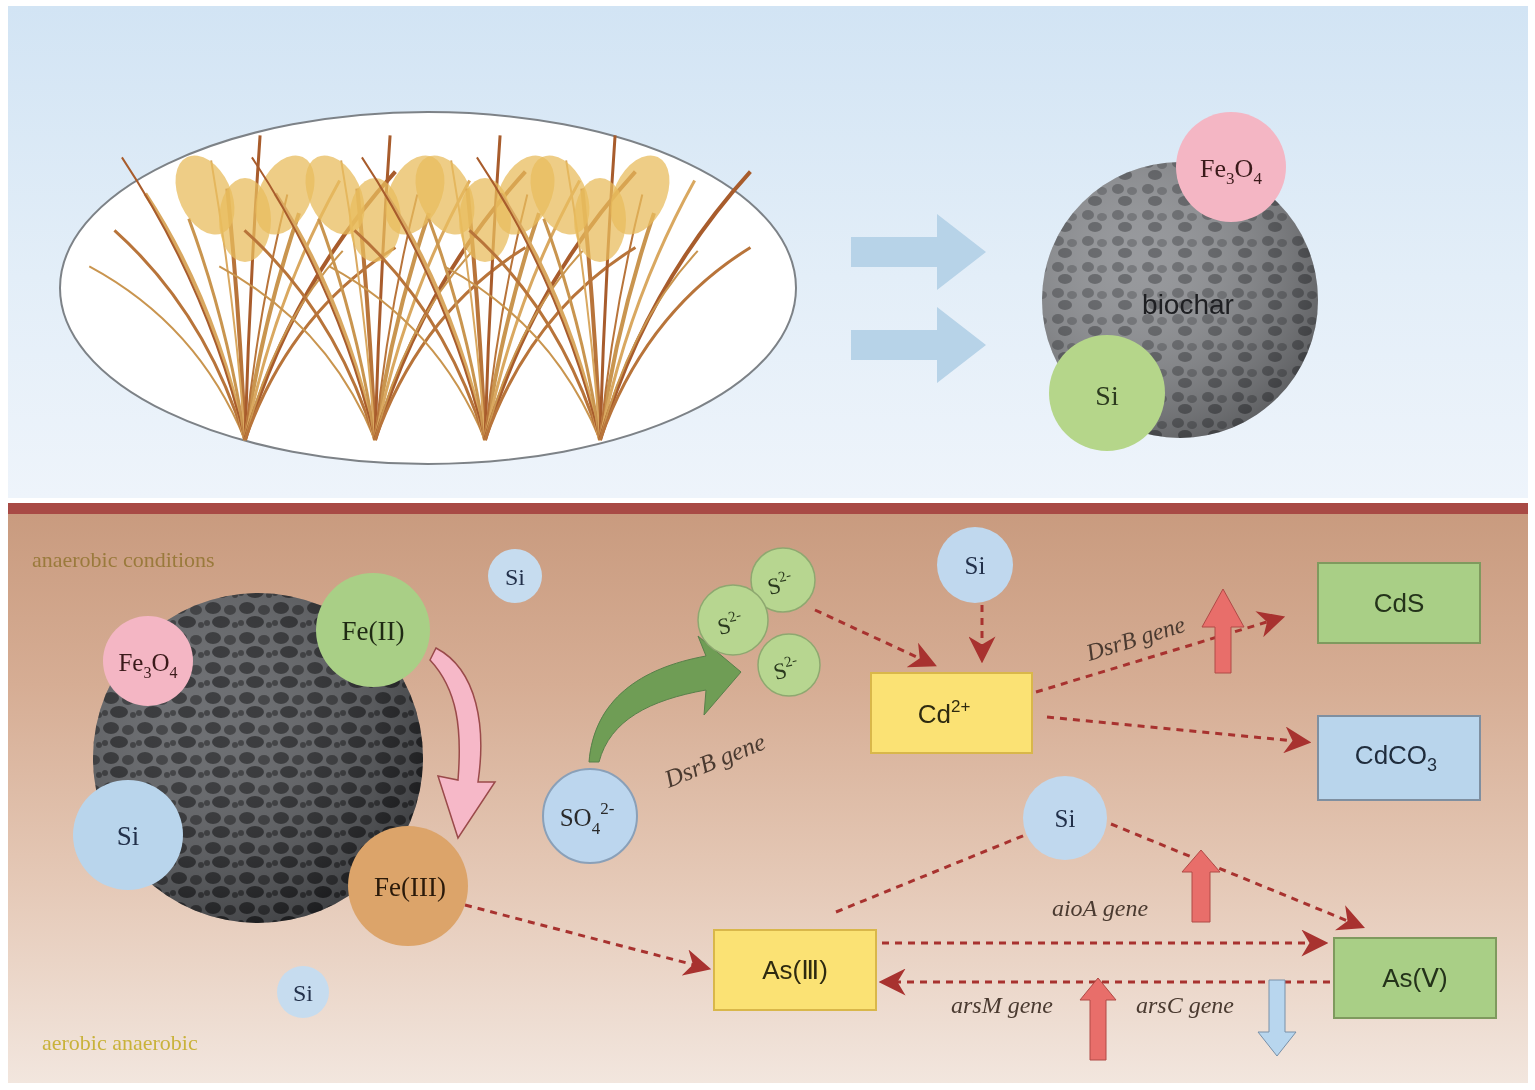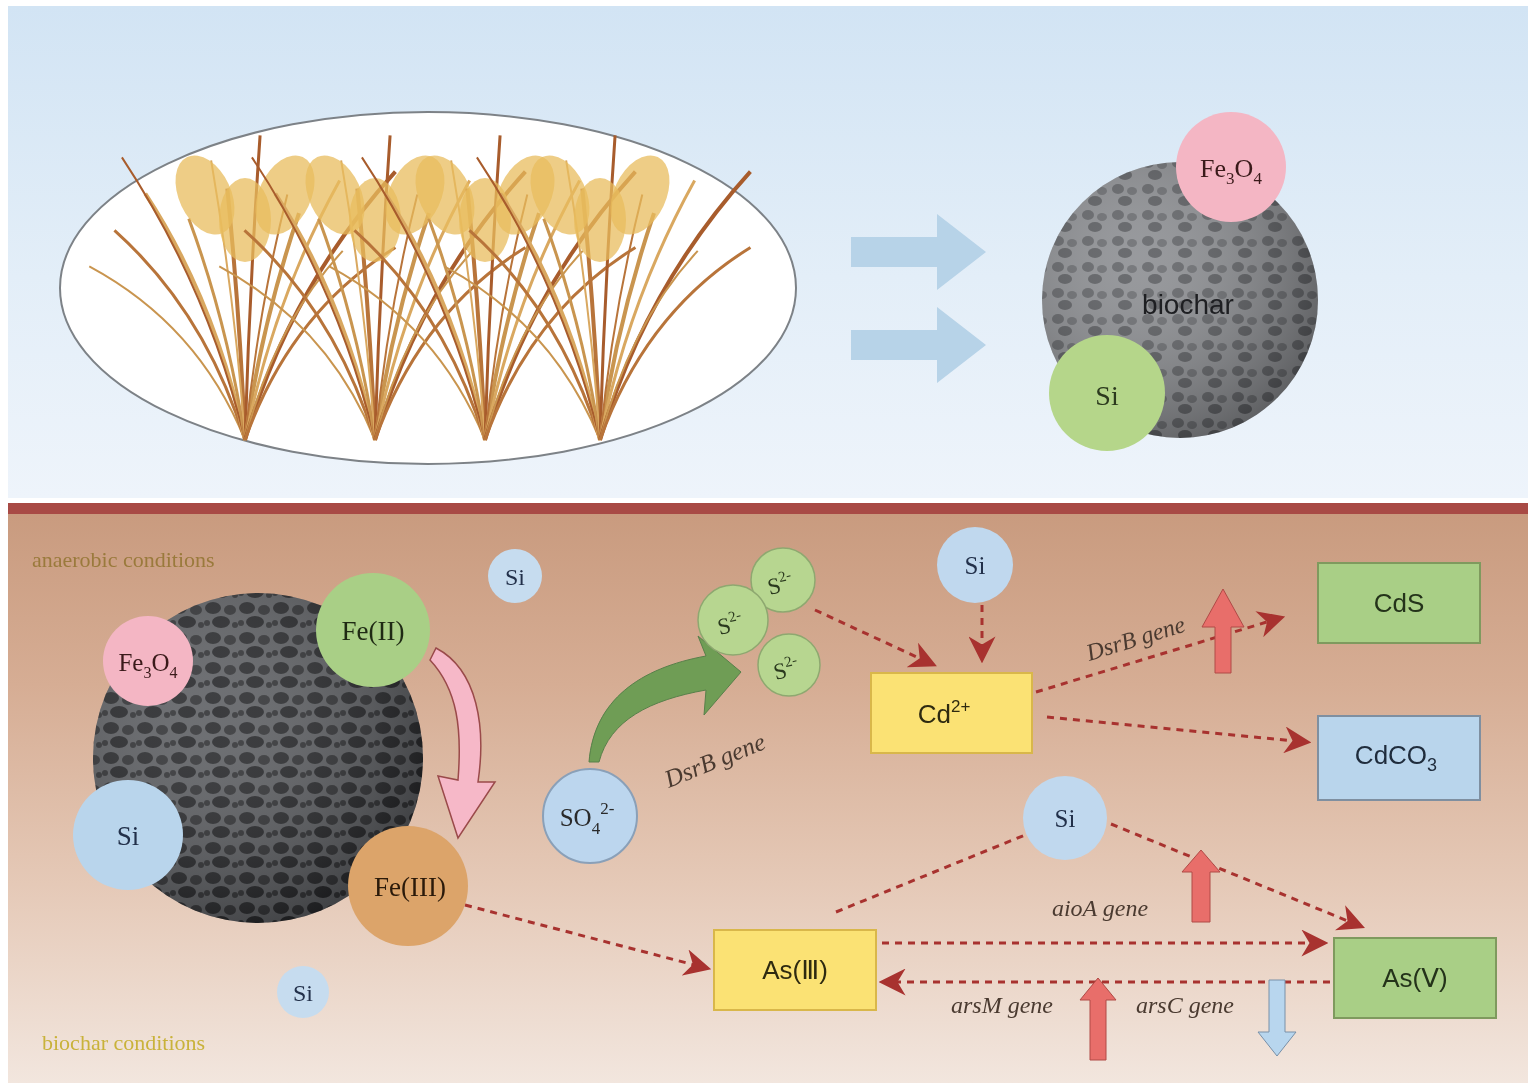--- a/index.html
+++ b/index.html
@@ -242,13 +242,13 @@
     <line x1="1330" y1="982" x2="884" y2="982" stroke="#a8322f" stroke-width="3" stroke-dasharray="7,6" marker-end="url(#ah)"></line>
 
     <text class="serif" x="1002" y="1013" font-size="24" font-style="italic" fill="#4a3a30" text-anchor="middle">arsM gene</text>
     <path d="M1090,1060 v-60 h-10 l18,-22 l18,22 h-10 v60 z" fill="#e86e6a" stroke="#b04a46" stroke-width="1"></path>
     <text class="serif" x="1185" y="1013" font-size="24" font-style="italic" fill="#4a3a30" text-anchor="middle">arsC gene</text>
     <path d="M1269,980 v52 h-11 l19,24 l19,-24 h-11 v-52 z" fill="#b8d6ee" stroke="#7890a8" stroke-width="1"></path>
   </g>
 </svg>
 
 <div class="cond-label" style="left:32px; top:547px; color:#9a7a3c;">anaerobic conditions</div>
-<div class="cond-label" style="left:42px; top:1030px; color:#c9b23a;">biochar conditions</div>
+<div class="cond-label" style="left:42px; top:1030px; color:#c9b23a;">aerobic anaerobic</div>
 
 </body></html>

